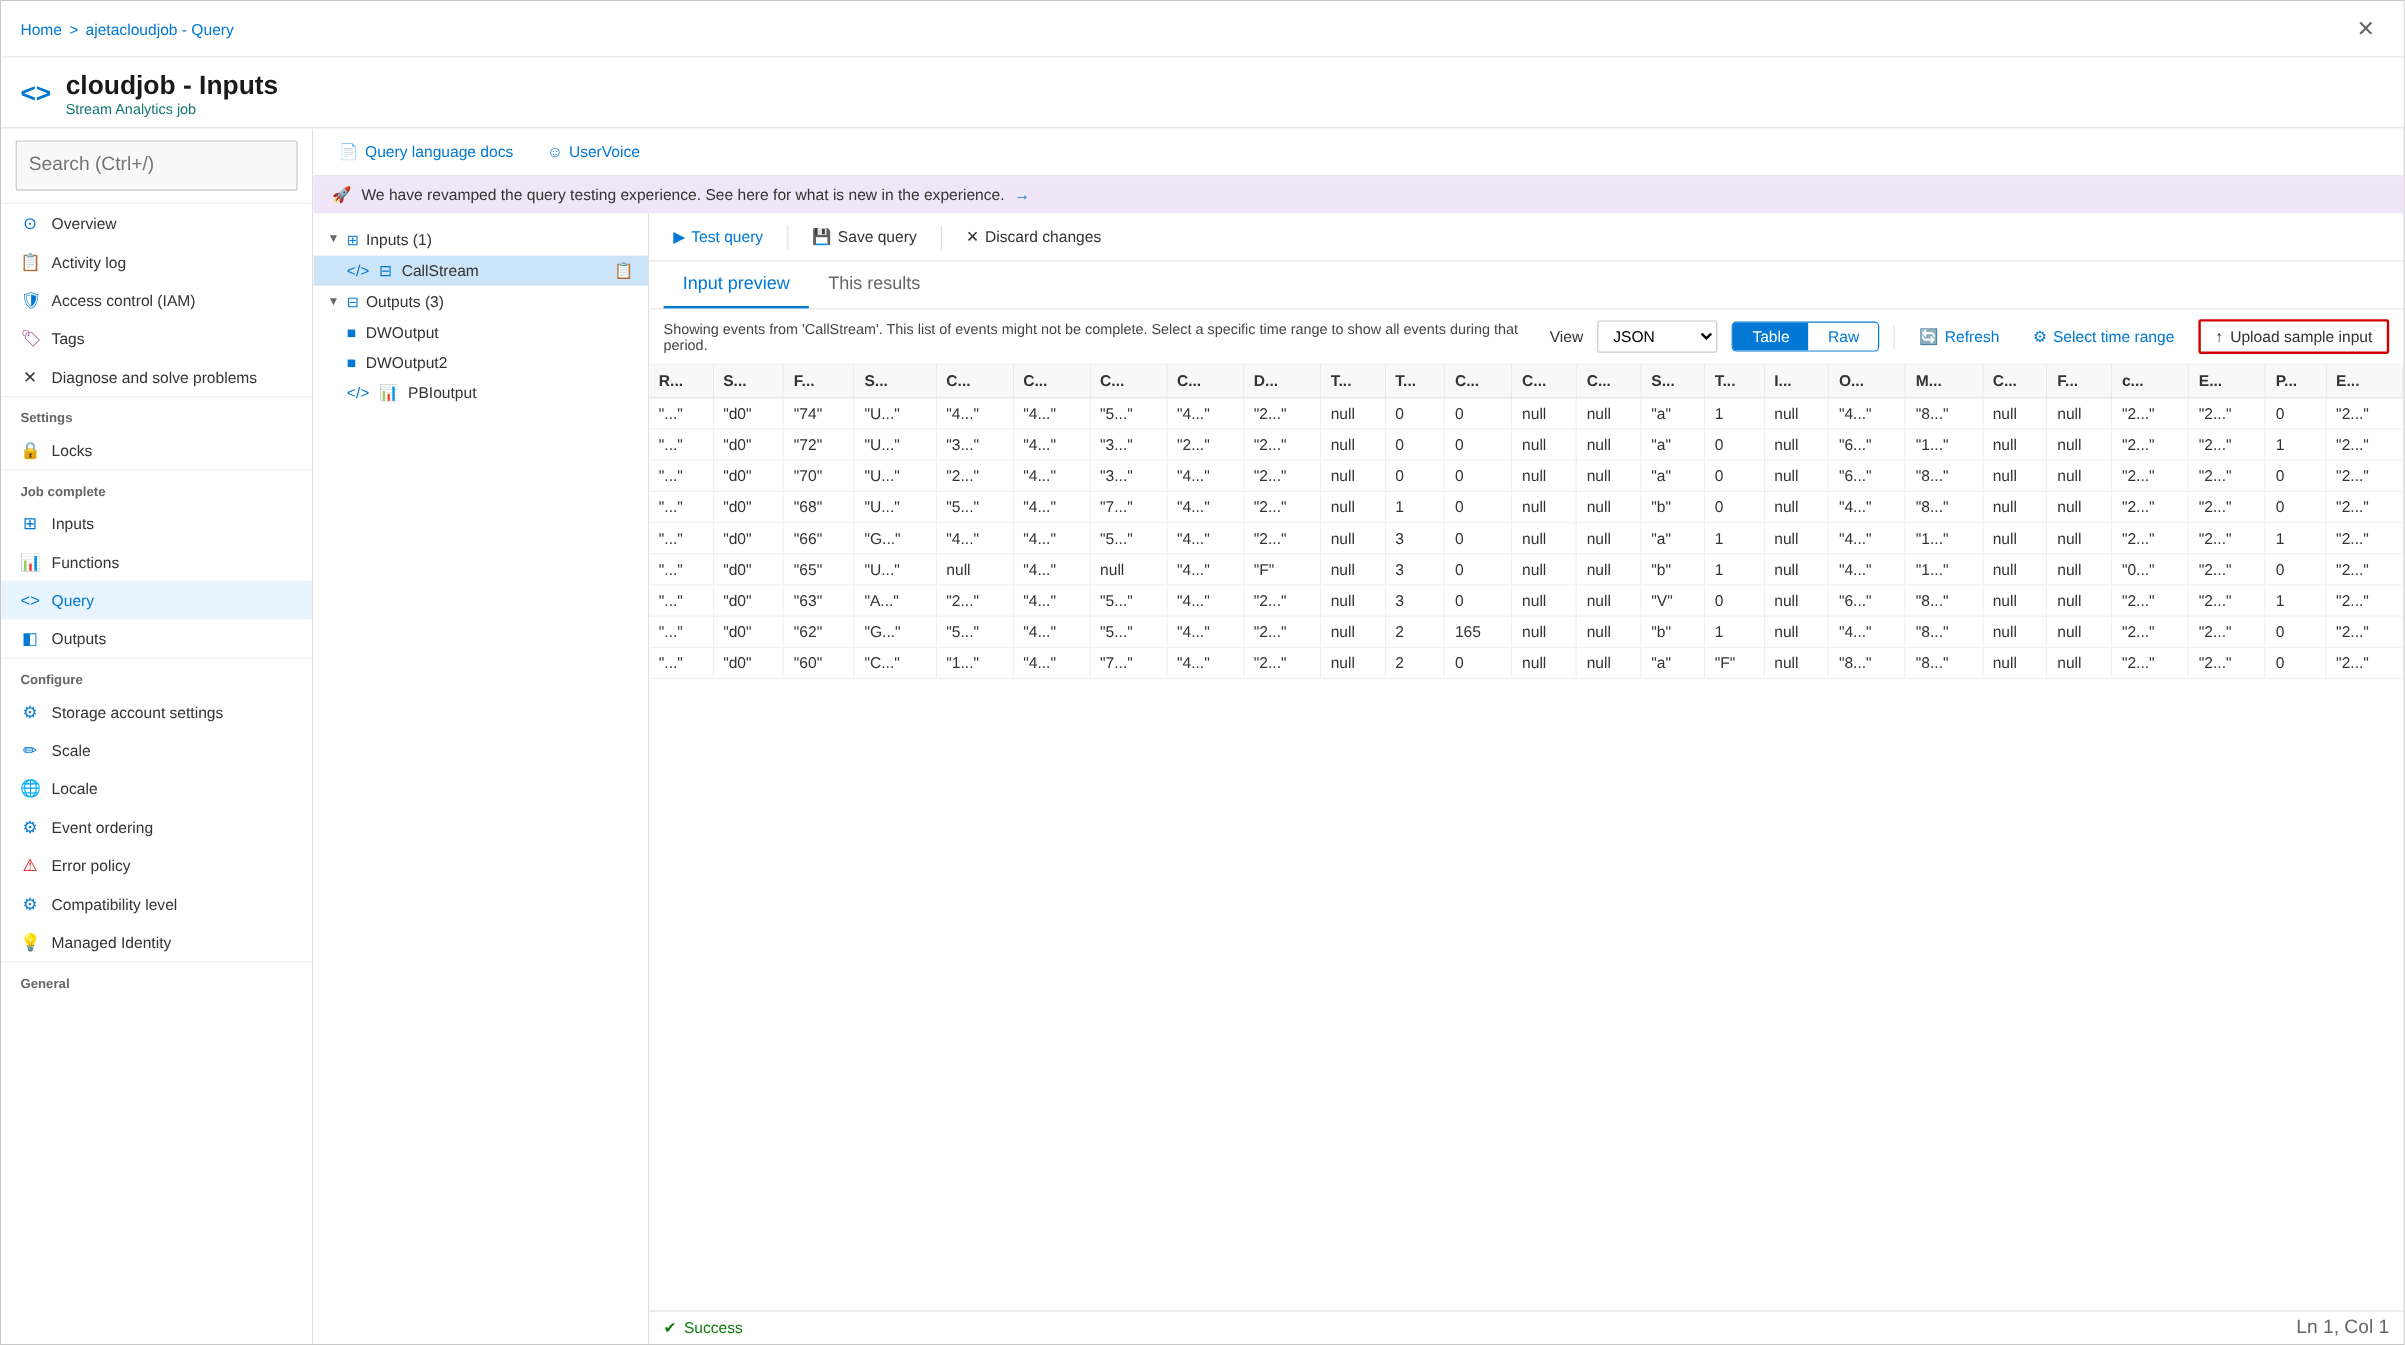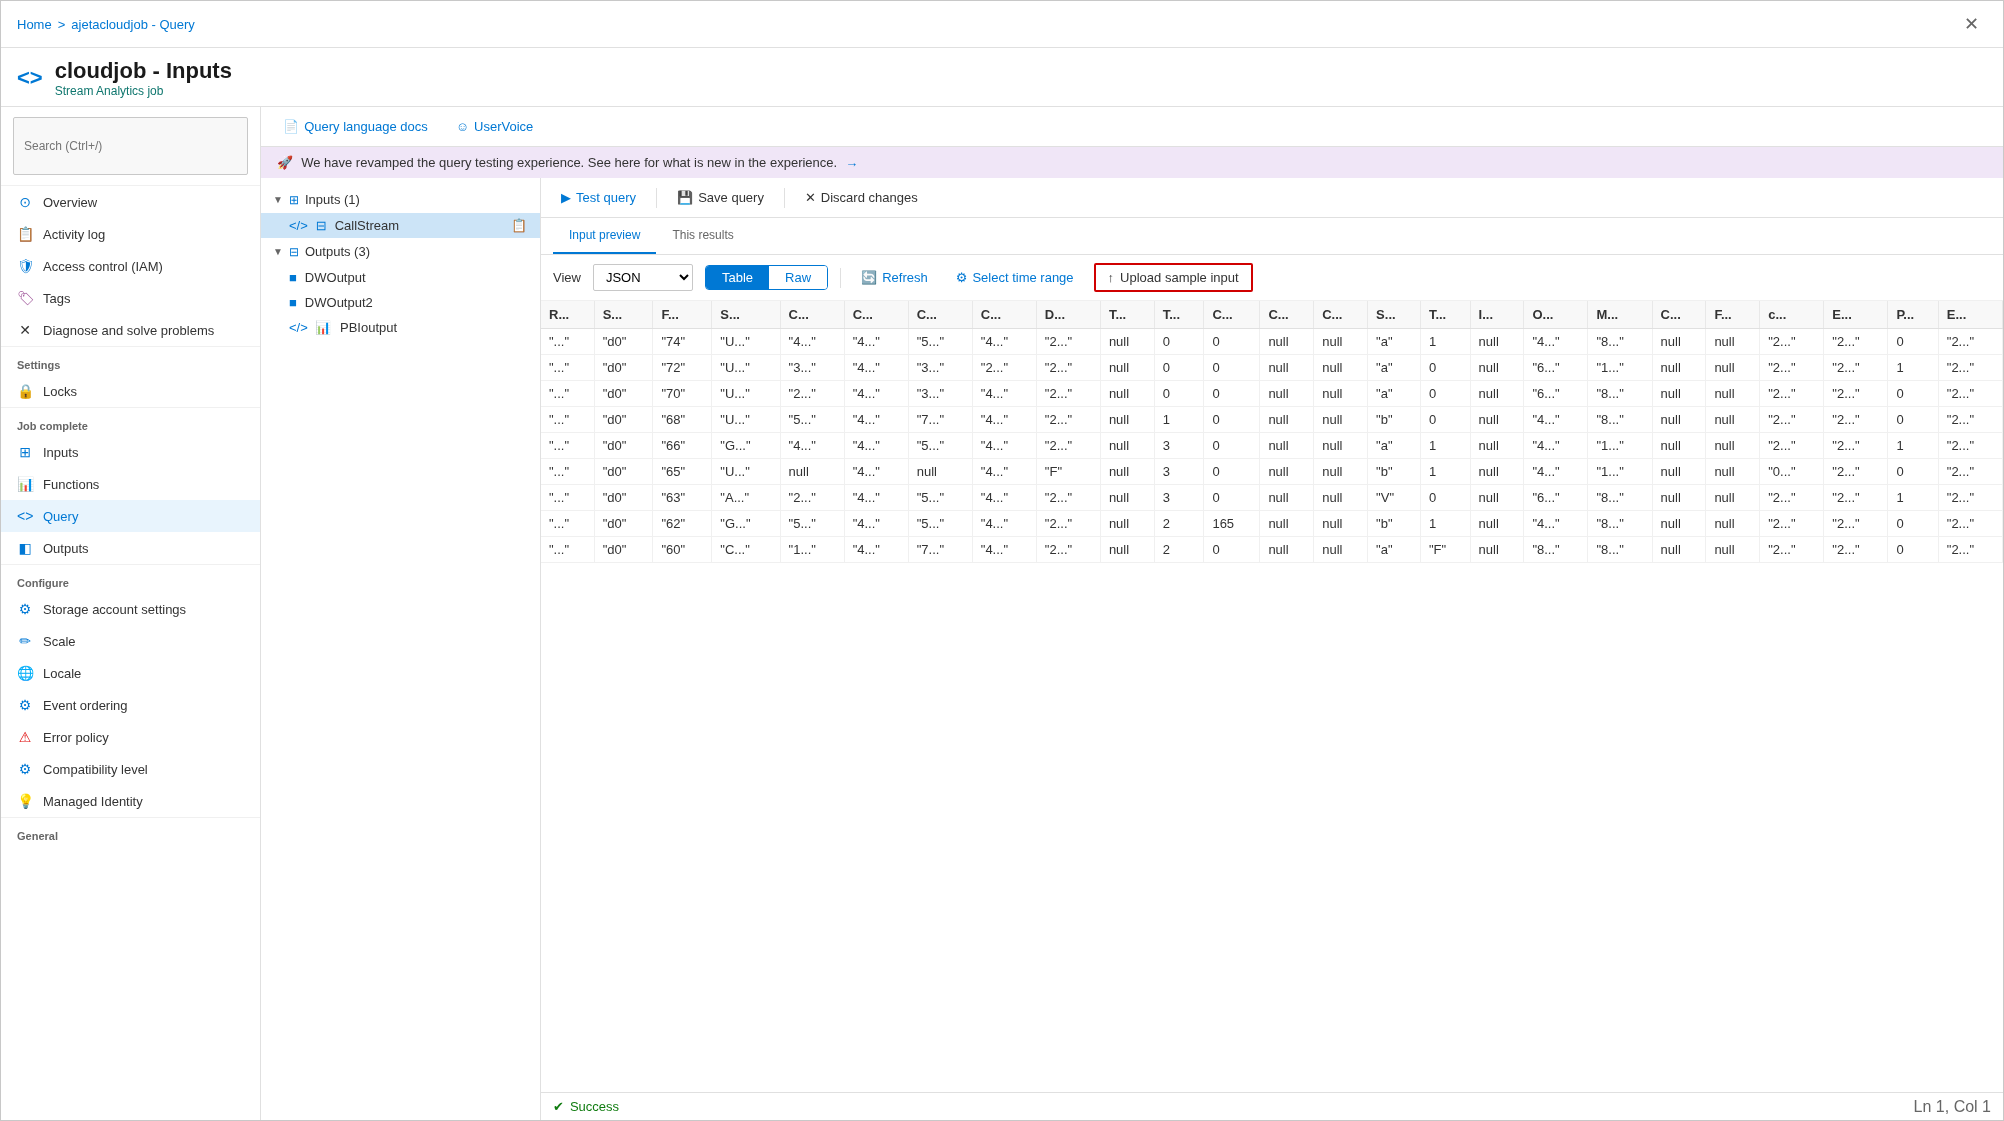--- a/index.html
+++ b/index.html
@@ -17,21 +17,21 @@
     .title-icon { color: #0078d4; font-size: 22px; font-weight: bold; }
     .title-text h1 { font-size: 22px; font-weight: 600; color: #1a1a1a; }
     .title-text .subtitle { font-size: 12px; color: #0f766e; }
 
     
     .main-content { display: flex; flex: 1; overflow: hidden; }
 
     
     .sidebar { width: 260px; background: white; border-right: 1px solid #e0e0e0; display: flex; flex-direction: column; overflow-y: auto; flex-shrink: 0; }
     .sidebar-search { padding: 10px 12px; border-bottom: 1px solid #f0f0f0; }
-    .sidebar-search input { width: 100%; padding: 21px 10px; border: 1px solid #c8c8c8; font-size: 12px; border-radius: 2px; background: #f8f8f8; }
+    .sidebar-search input { width: 100%; padding: 11px 10px; border: 1px solid #c8c8c8; font-size: 16px; border-radius: 2px; background: #f8f8f8; }
 
     .nav-item { display: flex; align-items: center; padding: 8px 16px; cursor: pointer; color: #333; gap: 10px; font-size: 13px; white-space: nowrap; }
     .nav-item.active { background: #e8f4fd; color: #0078d4; font-weight: 500; }
     .nav-item .nav-icon { width: 16px; text-align: center; font-size: 14px; flex-shrink: 0; }
 
     .section-label { padding: 12px 16px 4px; font-size: 11px; font-weight: 600; color: #666; text-transform: none; border-top: 1px solid #f0f0f0; }
 
     
     .right-panel { flex: 1; display: flex; flex-direction: column; overflow: hidden; }
 
@@ -59,21 +59,21 @@
     .code-toolbar-sep { width: 1px; height: 20px; background: #e0e0e0; }
 
     .code-editor { flex: 0 0 200px; border-bottom: 1px solid #e0e0e0; font-family: 'Courier New', monospace; font-size: 13px; padding: 12px; background: white; overflow: auto; position: relative; }
     .line-num { color: #999; margin-right: 16px; user-select: none; }
     .kw { color: #0000ff; font-weight: bold; }
 
     
     .results-area { flex: 1; overflow: hidden; display: flex; flex-direction: column; }
 
     .results-tabs { display: flex; align-items: center; border-bottom: 1px solid #e0e0e0; padding: 0 12px; background: white; gap: 0; }
-    .results-tab { padding: 10px 16px; cursor: pointer; font-size: 12px; color: #666; border-bottom: 2px solid transparent; }
+    .results-tab { padding: 10px 16px; cursor: pointer; font-size: 15px; color: #666; border-bottom: 2px solid transparent; }
     .results-tab.active { color: #0078d4; border-bottom: 2px solid #0078d4; font-weight: 500; }
 
     .results-controls { display: flex; align-items: center; padding: 8px 12px; gap: 12px; background: white; border-bottom: 1px solid #f0f0f0; flex-wrap: wrap; }
     .results-info { font-size: 12px; color: #444; flex: 1; min-width: 400px; }
 
     .view-label { font-size: 13px; color: #333; }
     .view-select { padding: 4px 8px; border: 1px solid #c8c8c8; background: white; font-size: 13px; border-radius: 2px; cursor: pointer; min-width: 100px; }
 
     .toggle-group { display: flex; border: 1px solid #0078d4; border-radius: 4px; overflow: hidden; }
     .toggle-btn { padding: 4px 16px; background: white; border: none; cursor: pointer; font-size: 13px; color: #0078d4; }
@@ -285,20 +285,21 @@
 
 
           <div class="results-area">
 
             <div class="results-tabs">
               <div class="results-tab active">Input preview</div>
               <div class="results-tab">This results</div>
             </div>
 
             <div class="results-controls">
+              <span class="results-info">Showing events from 'CallStream'. This list of events might not be complete. Select a specific time range to show all events during that period.</span>
               <span class="view-label">View</span>
               <select class="view-select">
                 <option>JSON</option>
                 <option>CSV</option>
                 <option>Table</option>
               </select>
               <div class="toggle-group">
                 <button class="toggle-btn active">Table</button>
                 <button class="toggle-btn">Raw</button>
               </div>

